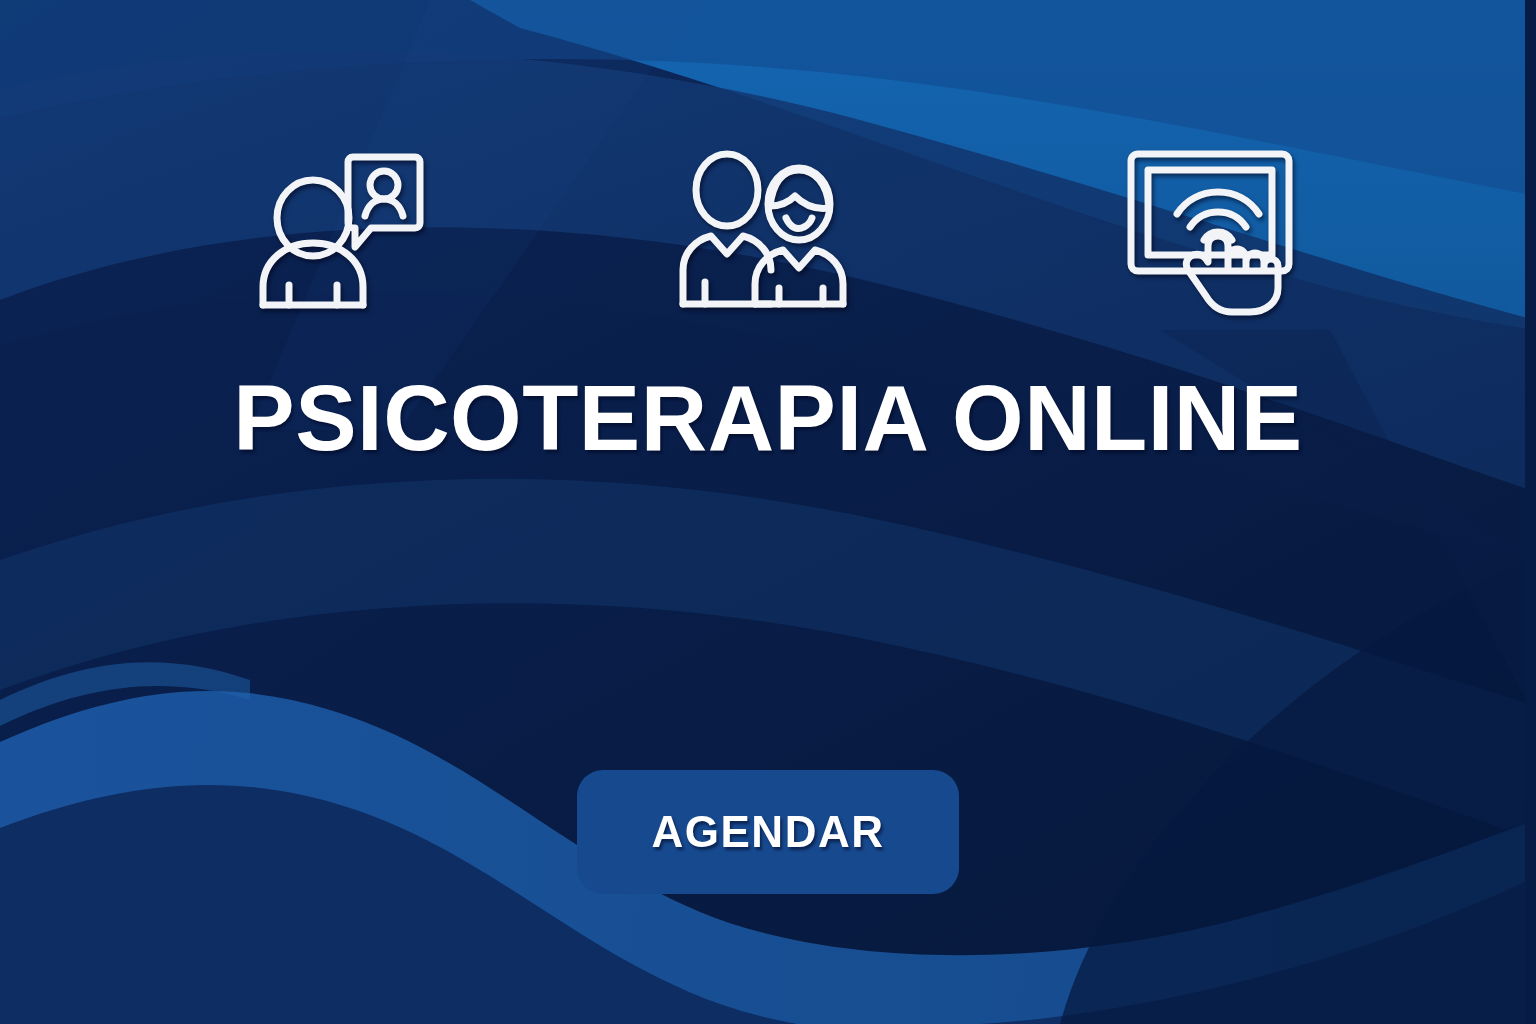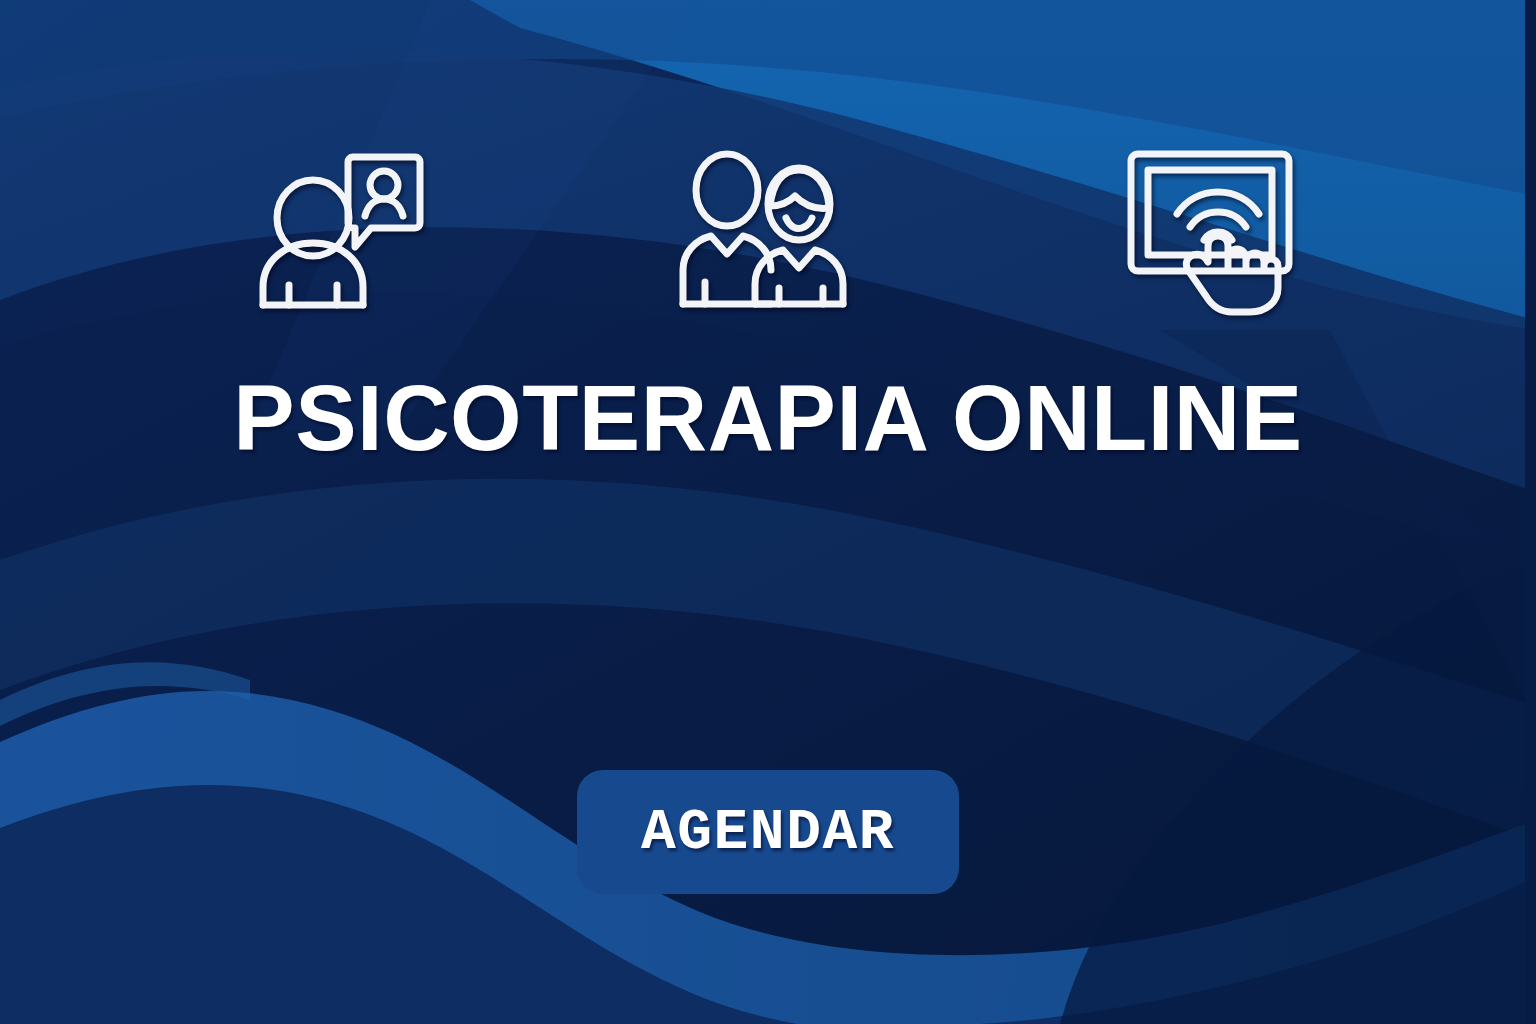--- a/index.html
+++ b/index.html
@@ -100,24 +100,24 @@
   .cta-button {
     display: inline-flex;
     align-items: center;
     justify-content: center;
     width: 382px;
     height: 124px;
     border: none;
     border-radius: 26px;
     background: #17498f;
     color: #ffffff;
-    font-size: 58px;
+    font-size: 44px;
     font-weight: 700;
     letter-spacing: 1.5px;
-    font-family: Liberation Mono, monospace;
+    font-family: Liberation Sans, sans-serif;
     text-shadow: 2px 3px 3px rgba(0, 8, 35, 0.55);
     cursor: pointer;
   }
 </style>
 </head>
 <body>
 
 <div class="banner">
 
   <svg class="bg-layer" viewBox="0 0 1536 1024" preserveAspectRatio="none" xmlns="http://www.w3.org/2000/svg">

